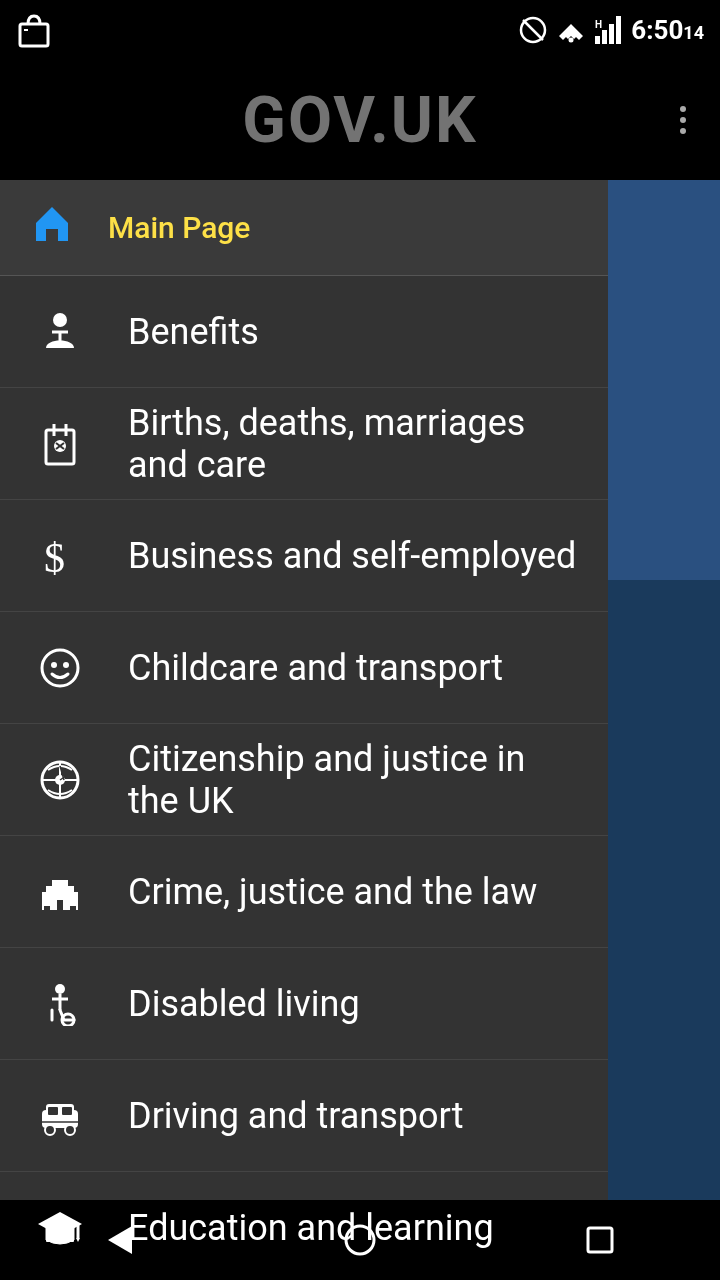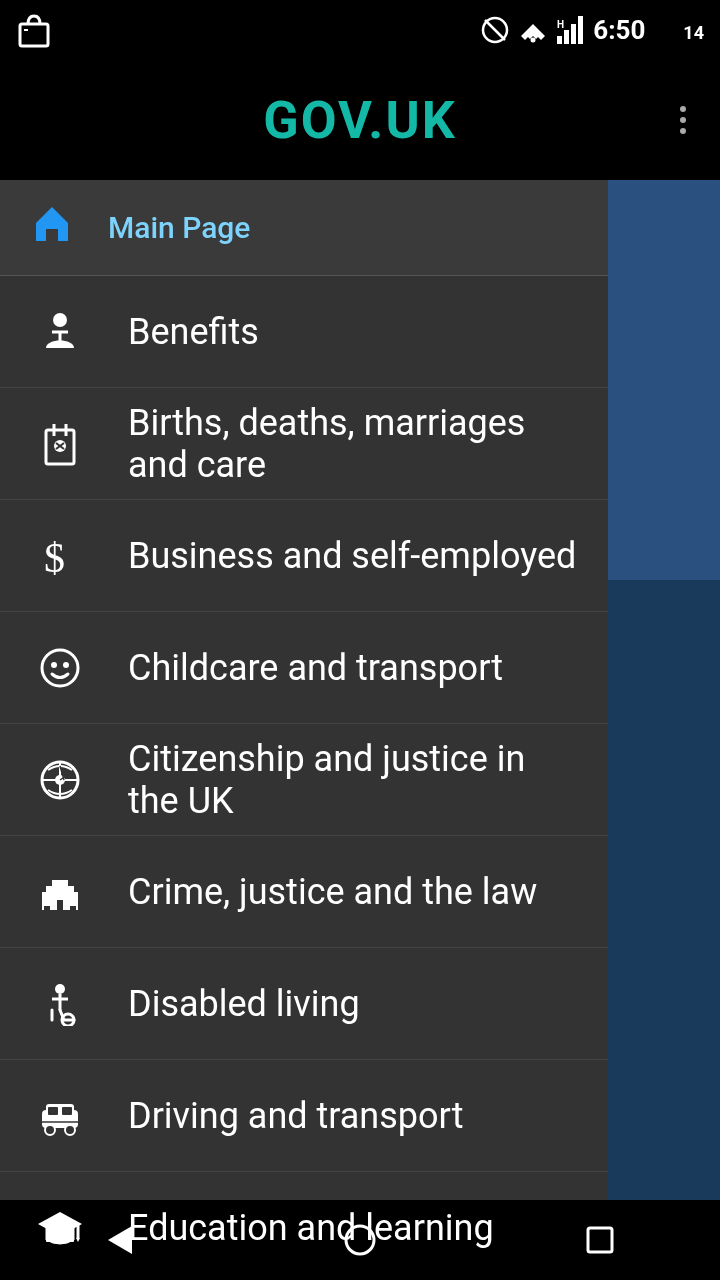--- a/index.html
+++ b/index.html
@@ -40,42 +40,41 @@
       color: #fff;
       font-size: 22px;
     }
 
     .status-time {
       color: #fff;
       font-size: 26px;
       font-weight: bold;
       display: flex;
       align-items: baseline;
-      gap: 38px;
     }
 
     .status-time-small {
       font-size: 18px;
       font-weight: bold;
     }
 
     
     .app-bar {
       width: 720px;
       height: 120px;
       background: #000;
       display: flex;
       align-items: center;
       justify-content: center;
       position: relative;
     }
 
     .app-title {
-      color: #14b8a6;
-      font-size: 52px;
+      color: #737373;
+      font-size: 64px;
       font-weight: bold;
       letter-spacing: 2px;
     }
 
     .more-icon {
       position: absolute;
       right: 24px;
       top: 50%;
       transform: translateY(-50%);
       color: #aaa;
@@ -135,21 +134,21 @@
       border-bottom: 1px solid #555;
     }
 
     .main-page-icon {
       color: #2196F3;
       font-size: 40px;
       margin-right: 36px;
     }
 
     .main-page-label {
-      color: #7dd3fc;
+      color: #fde047;
       font-size: 30px;
       font-weight: 500;
     }
 
     
     .nav-item {
       width: 100%;
       height: 112px;
       display: flex;
       align-items: center;

